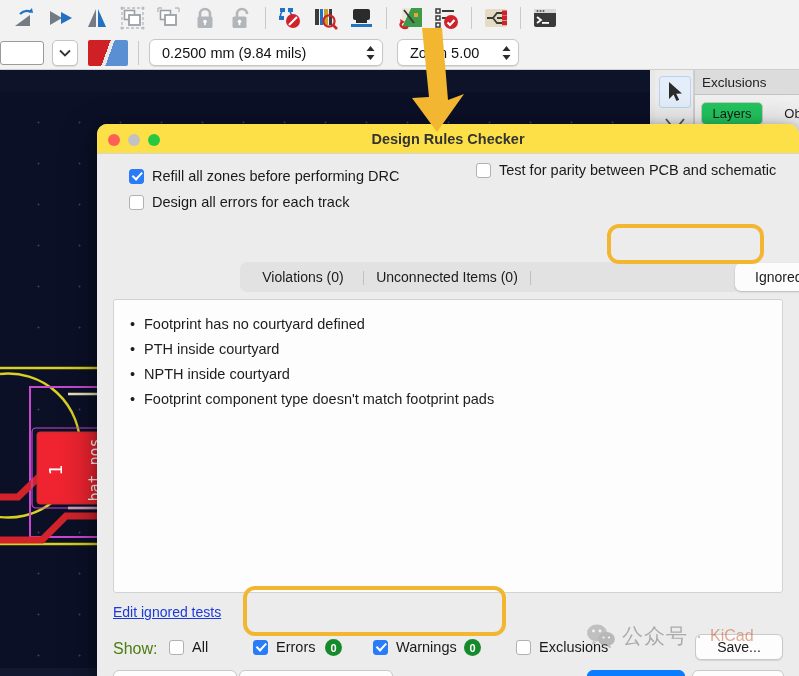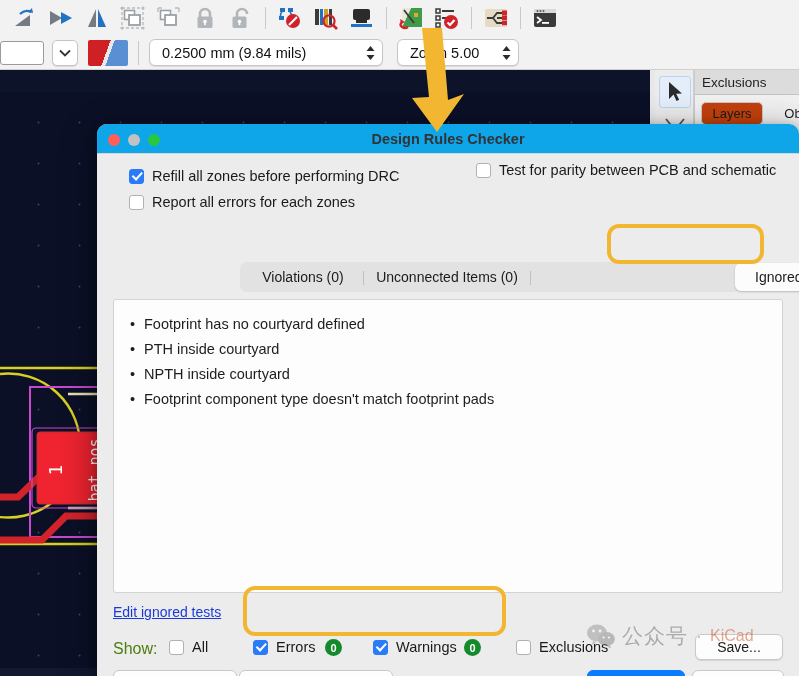--- a/index.html
+++ b/index.html
@@ -88,21 +88,21 @@
     background: #f0f0f0; border-left: 1px solid #cacaca;
   }
   #appearance-title {
     position:absolute; left: 0; top: 0; width: 105px; height: 25px;
     background: #dcdcdc; color:#222; font-size: 13.5px;
     display:flex; align-items:center; padding-left: 7px;
     border-bottom: 1px solid #c3c3c3;
   }
   .ap-tab {
     position:absolute; top: 32px; height: 23px;
-    background:#c2410c; border:1px solid #c9c9c9; border-radius: 5px;
+    background:#22c55e; border:1px solid #c9c9c9; border-radius: 5px;
     display:flex; align-items:center; justify-content:center;
     font-size: 13px; color:#1b1b1b; box-shadow: 0 1px 1px rgba(0,0,0,.07);
   }
   #ap-tab-layers { left: 6px; width: 62px; }
   #ap-tab-objects { left: 72px; width: 62px; background:#efefef; border-color:transparent; box-shadow:none;}
   #ap-body { position:absolute; left:0; top:62px; width:105px; bottom:0; background:#eaf1f8; }
 
   
   #tool-strip {
     position:absolute; left: 655px; top: 70px; width: 39px; height: 606px;
@@ -131,21 +131,21 @@
   #dialog {
     position: absolute; left: 97px; top: 124px; width: 702px; height: 552px;
     background: #ececec;
     border-radius: 10px 10px 0 0;
     box-shadow: 0 10px 36px rgba(0,0,0,.45), 0 2px 10px rgba(0,0,0,.25);
     z-index: 30;
     overflow: hidden;
   }
   #dialog-titlebar {
     position: relative; height: 30px; width: 100%;
-    background: #0ea5e9; border-bottom: 1px solid #d6d6d6;
+    background: #fde047; border-bottom: 1px solid #d6d6d6;
     display: flex; align-items: center; justify-content: center;
   }
   #dialog-title {
     font-size: 14.5px; font-weight: bold; color: #333;
   }
   .traffic { position:absolute; top: 10px; width: 12px; height: 12px; border-radius: 50%; }
   #tl-close  { left: 11px; background: #ff5f57; }
   #tl-min    { left: 31px; background: #c2c2c2; }
   #tl-zoom   { left: 51px; background: #28c840; }
 
@@ -520,21 +520,21 @@
 
     <div id="dialog-body">
 
       <div id="opts">
         <div class="chk-row" id="opt-refill">
           <span class="chk on"></span>
           <span class="chk-label">Refill all zones before performing DRC</span>
         </div>
         <div class="chk-row" id="opt-report">
           <span class="chk"></span>
-          <span class="chk-label">Report all errors for each zones</span>
+          <span class="chk-label">Design all errors for each track</span>
         </div>
         <div class="chk-row" id="opt-parity">
           <span class="chk"></span>
           <span class="chk-label">Test for parity between PCB and schematic</span>
         </div>
       </div>
 
       <div id="tabstrip">
         <div id="tabstrip-bg"></div>
         <div class="tabdiv" id="tabdiv-1"></div>

